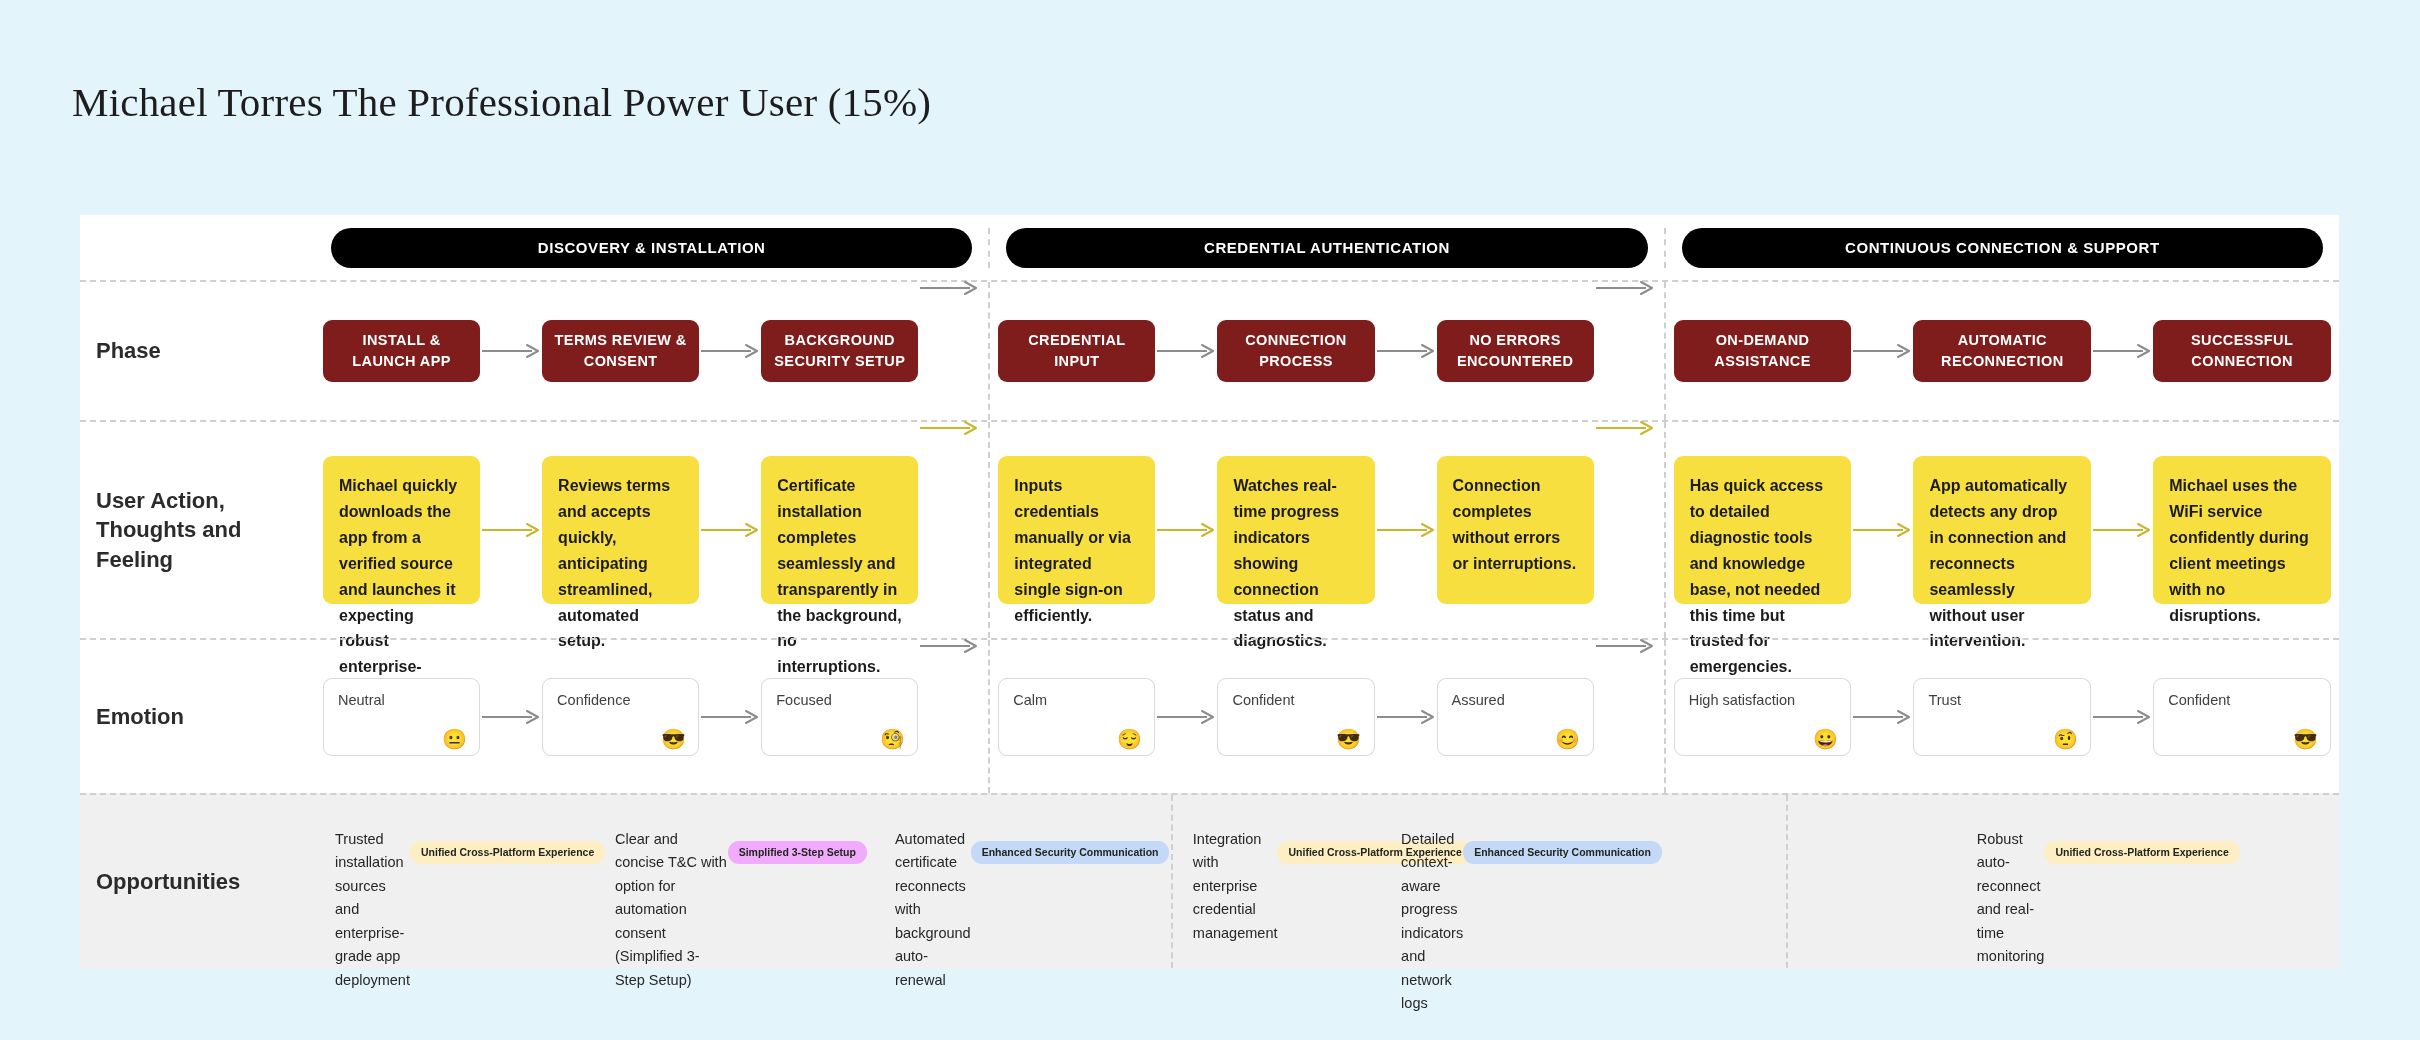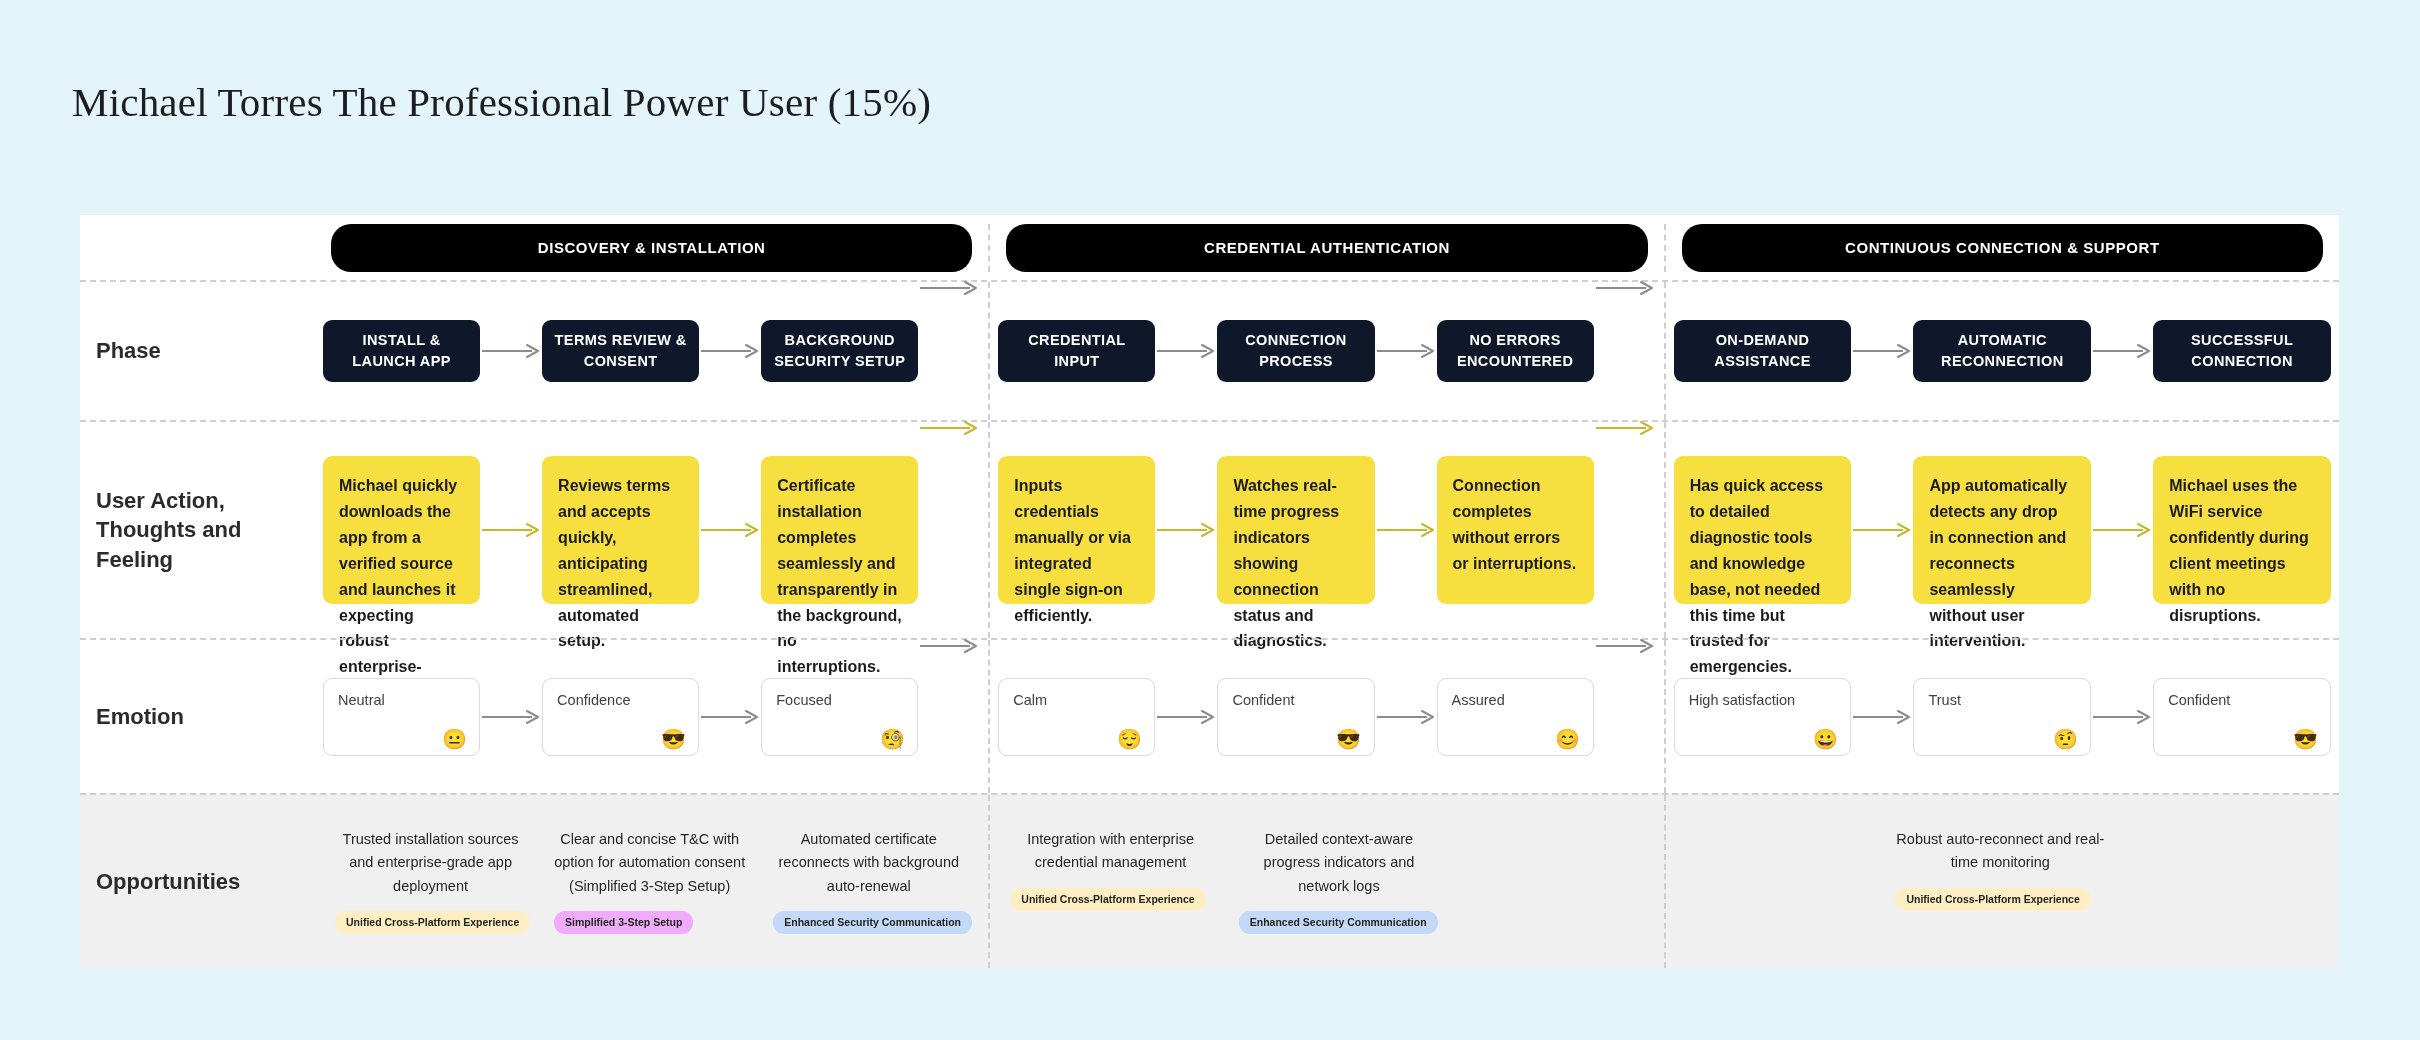--- a/index.html
+++ b/index.html
@@ -66,21 +66,21 @@
     padding: 0 8px;
   }
   .section + .section { border-left: 2px dashed #cfcfcf; }
 
   
   .row-header { height: 65px; }
   .row-header .row-body { align-items: center; }
   .hdr-bar {
     flex: 1;
     margin: 0 8px;
-    height: 48px;
+    height: 40px;
     background: #000000;
     border-radius: 20px;
     display: flex;
     align-items: center;
     justify-content: center;
   }
   .hdr-bar span {
     color: #ffffff;
     font-size: 15px;
     font-weight: 700;
@@ -106,21 +106,21 @@
     flex: 0 0 58px;
     height: 12px;
     position: relative;
     margin: 0 2px;
   }
   .arrow svg { display: block; width: 58px; height: 12px; overflow: visible; }
 
   
   .row-phase { height: 140px; }
   .phase-box {
-    background: #0f172a;
+    background: #7f1d1d;
     border-radius: 9px;
     min-height: 56px;
     padding: 10px 8px;
     display: flex;
     align-items: center;
     justify-content: center;
     text-align: center;
   }
   .phase-box span {
     color: #ffffff;
@@ -174,24 +174,22 @@
   
   .row-opp {
     height: 175px;
     background: #f0f0f0;
   }
   .row-opp .row-head { align-items: center; }
   .row-opp .cells { align-items: stretch; }
   .opp-cell {
     flex: 1 1 0;
     display: flex;
-    flex-direction: column;
     padding: 33px 16px 0 12px;
     min-width: 0;
-    text-align: center;
   }
   .opp-text {
     font-size: 14.5px;
     color: #262626;
     line-height: 1.62;
     display: block;
   }
   .opp-tag {
     display: inline-block;
     align-self: flex-start;

